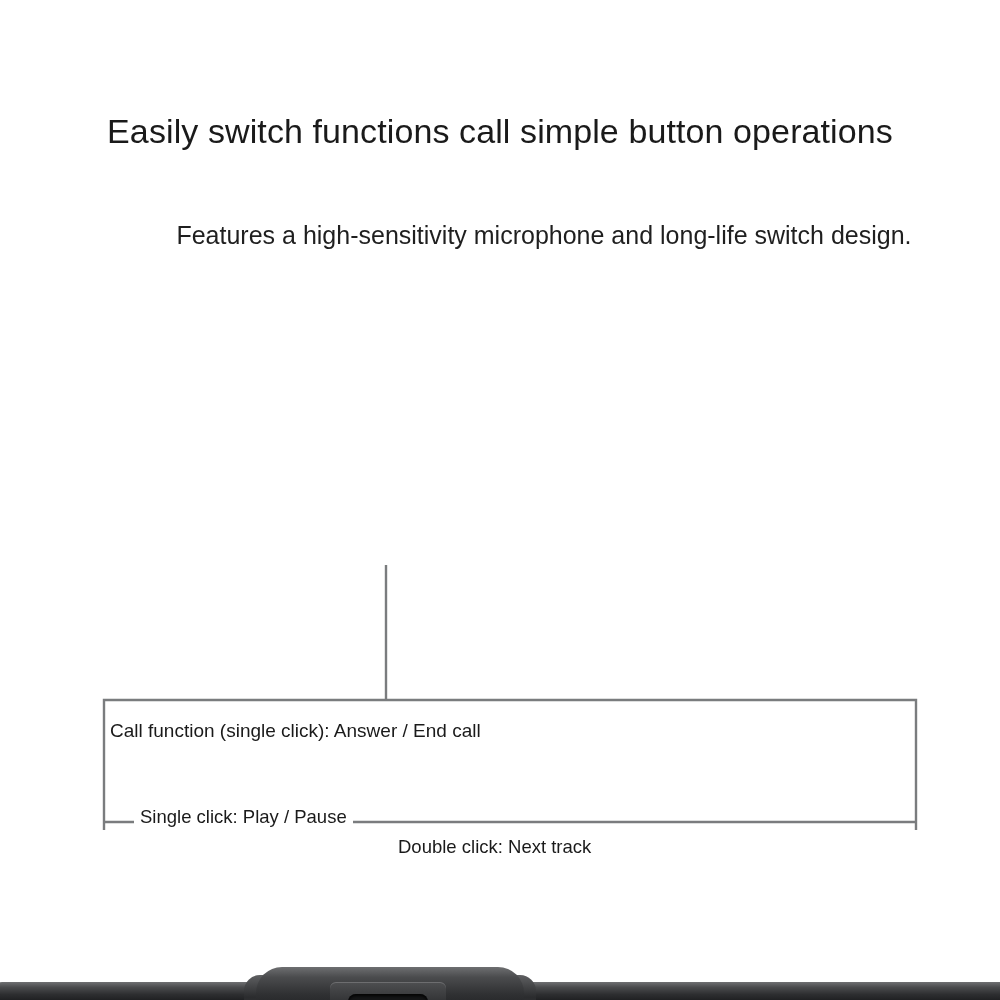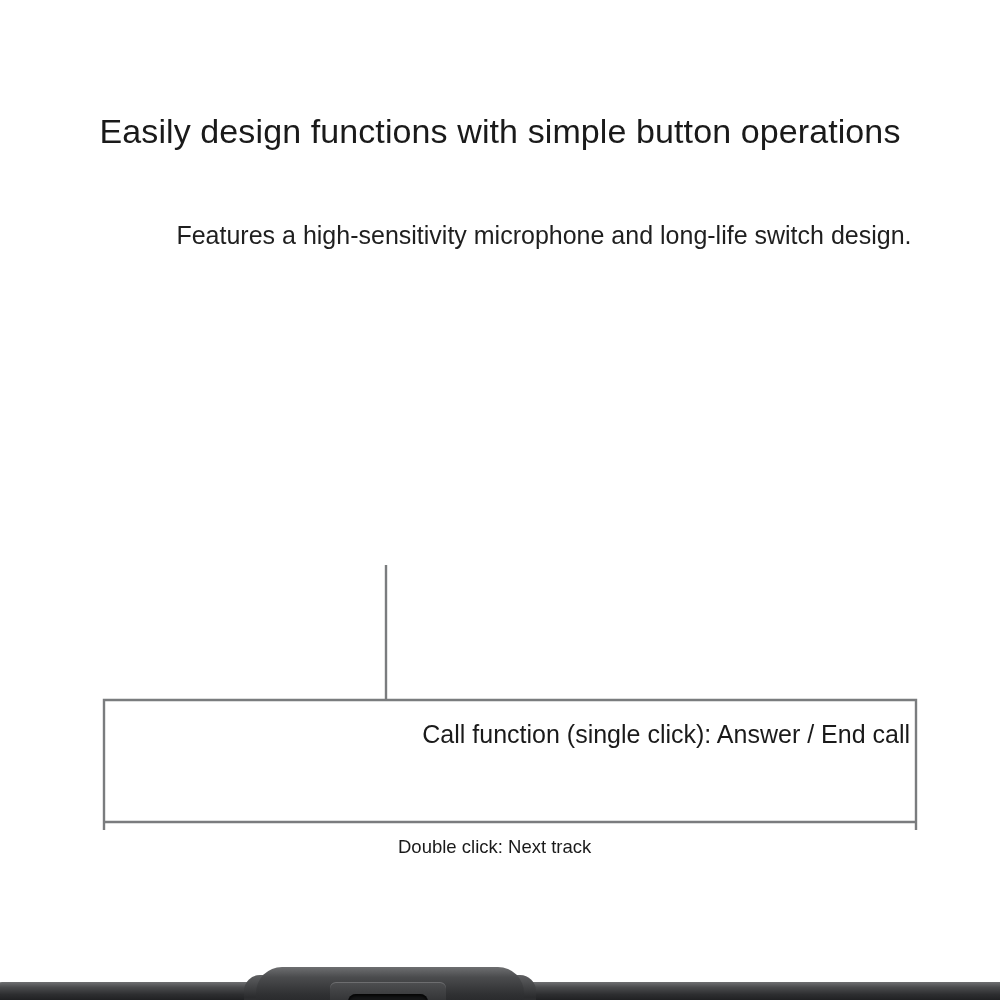--- a/index.html
+++ b/index.html
@@ -134,22 +134,22 @@
     top: 540px;
     width: 1000px;
     height: 320px;
   }
 
   .callout-main {
     position: absolute;
     left: 110px;
     top: 720px;
     width: 800px;
-    text-align: right;
-    font-size: 25px;
+    text-align: left;
+    font-size: 19px;
     color: #1a1a1a;
     white-space: nowrap;
   }
 
   .callout-row {
     position: absolute;
     left: 100px;
     top: 806px;
     width: 820px;
     height: 30px;
@@ -165,21 +165,21 @@
   }
   .item-1 { left: 34px; }
   .item-2 { left: 292px; margin-top: 30px; }
   .item-3 { left: 536px; }
 </style>
 </head>
 <body>
 
 <div class="stage">
 
-  <div class="headline">Easily design functions with simple button operations</div>
+  <div class="headline">Easily switch functions call simple button operations</div>
 
   <div class="subhead">Features a high-sensitivity microphone and long-life switch design.</div>
 
   <div class="photo">
     <div class="cable cable-left"></div>
     <div class="cable cable-right"></div>
     <div class="remote-taper-left"></div>
     <div class="remote-taper-right"></div>
     <div class="remote">
       
@@ -195,16 +195,17 @@
 
       <path d="M 104 290 L 104 160 L 916 160 L 916 290"></path>
 
       <line x1="104" y1="282" x2="916" y2="282"></line>
     </g>
   </svg>
 
   <div class="callout-main">Call function (single click): Answer / End call</div>
 
   <div class="callout-row">
+    <span class="callout-item item-1">Single click: Play / Pause</span>
     <span class="callout-item item-2">Double click: Next track</span>
   </div>
 
 </div>
 
 </body></html>

